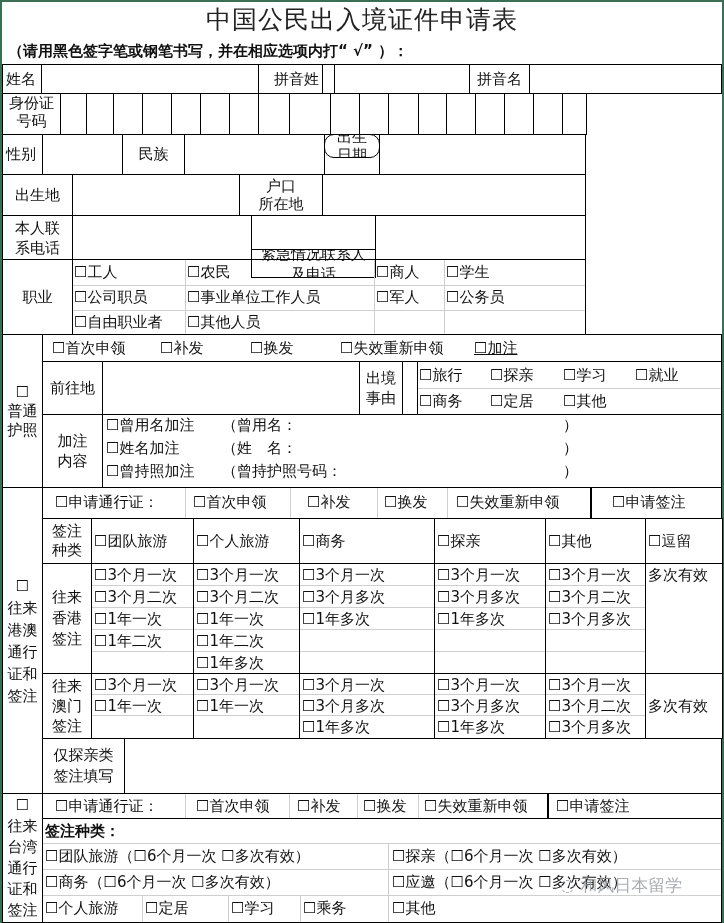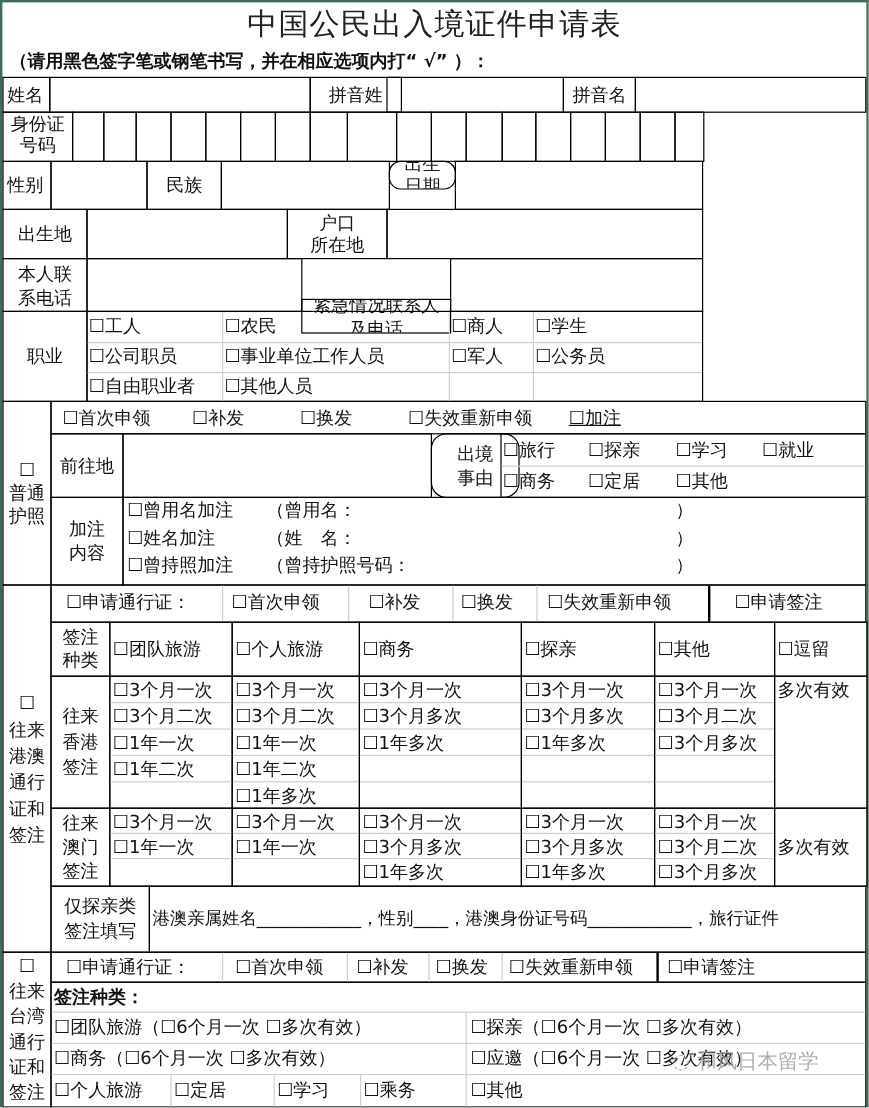--- a/index.html
+++ b/index.html
@@ -58,21 +58,21 @@
 <div class="c" style="left:72px;top:259px;width:514px;height:76px;"></div>
 <div id="occ"></div>
 
 <div class="c center" style="left:2px;top:334px;width:41px;height:154px;white-space:pre-line;line-height:19px;">☐
 普通
 护照</div>
 <div class="c" style="left:42px;top:334px;width:680px;height:28px;"></div>
 <div id="pp-apply"></div>
 <div class="c center" style="left:42px;top:361px;width:61px;height:54px;">前往地</div>
 <div class="c" style="left:102px;top:361px;width:258px;height:54px;"></div>
-<div class="c center" style="left:359px;top:361px;width:74px;height:54px;white-space:pre-line;line-height:20px;border-radius:13px;">出境
+<div class="c center" style="left:359px;top:361px;width:44px;height:54px;white-space:pre-line;line-height:20px;">出境
 事由</div>
 <div class="c" style="left:417px;top:361px;width:305px;height:54px;"></div>
 <div class="hl" style="left:418px;top:388px;width:303px;"></div>
 <div id="pp-reasons"></div>
 <div class="c center" style="left:42px;top:414px;width:61px;height:74px;white-space:pre-line;line-height:20px;">加注
 内容</div>
 <div class="c" style="left:102px;top:414px;width:620px;height:74px;"></div>
 <div id="pp-endorse"></div>
 
 <div class="c center" style="left:2px;top:487px;width:41px;height:307px;white-space:pre-line;line-height:22px;">☐
@@ -90,21 +90,20 @@
 香港
 签注</div>
 <div id="hk-opts"></div>
 <div class="c center" style="left:42px;top:673px;width:50px;height:66px;white-space:pre-line;line-height:20px;">往来
 澳门
 签注</div>
 <div id="mo-opts"></div>
 <div class="c center" style="left:42px;top:738px;width:83px;height:56px;white-space:pre-line;line-height:21px;">仅探亲类
 签注填写</div>
 <div class="c" style="left:124px;top:738px;width:598px;height:56px;align-items:flex-start;flex-direction:column;justify-content:center;padding-left:2px;">
-  <div style="font-size:14.5px;">港澳亲属姓名____________，性别____，港澳身份证号码____________，旅行证件</div>
 </div>
 
 <div class="c center" style="left:2px;top:793px;width:41px;height:130px;white-space:pre-line;line-height:21px;">☐
 往来
 台湾
 通行
 证和
 签注</div>
 <div class="c" style="left:42px;top:793px;width:680px;height:26px;"></div>
 <div id="tw-apply"></div>

